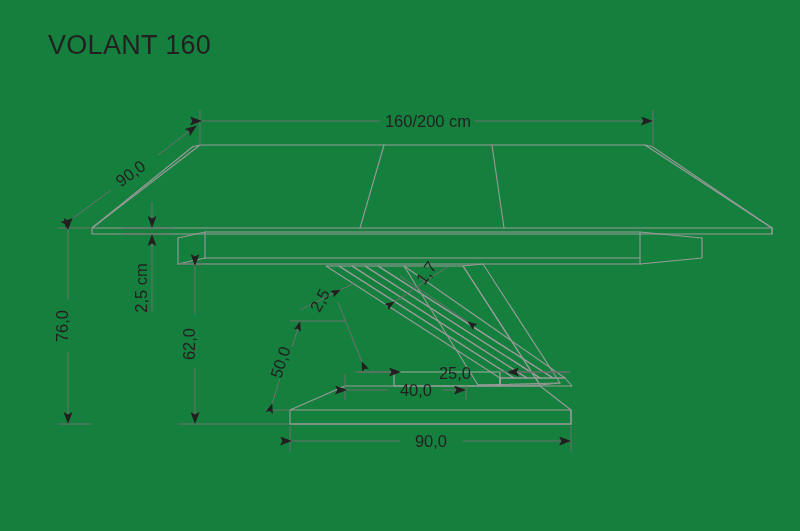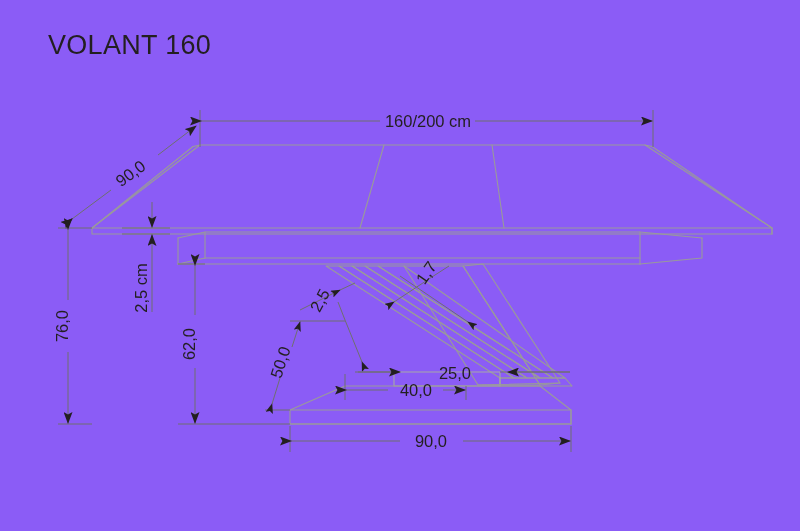--- a/index.html
+++ b/index.html
@@ -7,21 +7,21 @@
     padding: 0;
     background: #ffffff;
   }
   body {
     font-family: "Liberation Sans", sans-serif;
   }
   #sheet {
     position: relative;
     width: 800px;
     height: 531px;
-    background: #8b5cf6;
+    background: #15803d;
     overflow: hidden;
   }
   #title {
     position: absolute;
     left: 48px;
     top: 30px;
     font-size: 27px;
     font-weight: 400;
     letter-spacing: 0.3px;
     color: #231f20;

